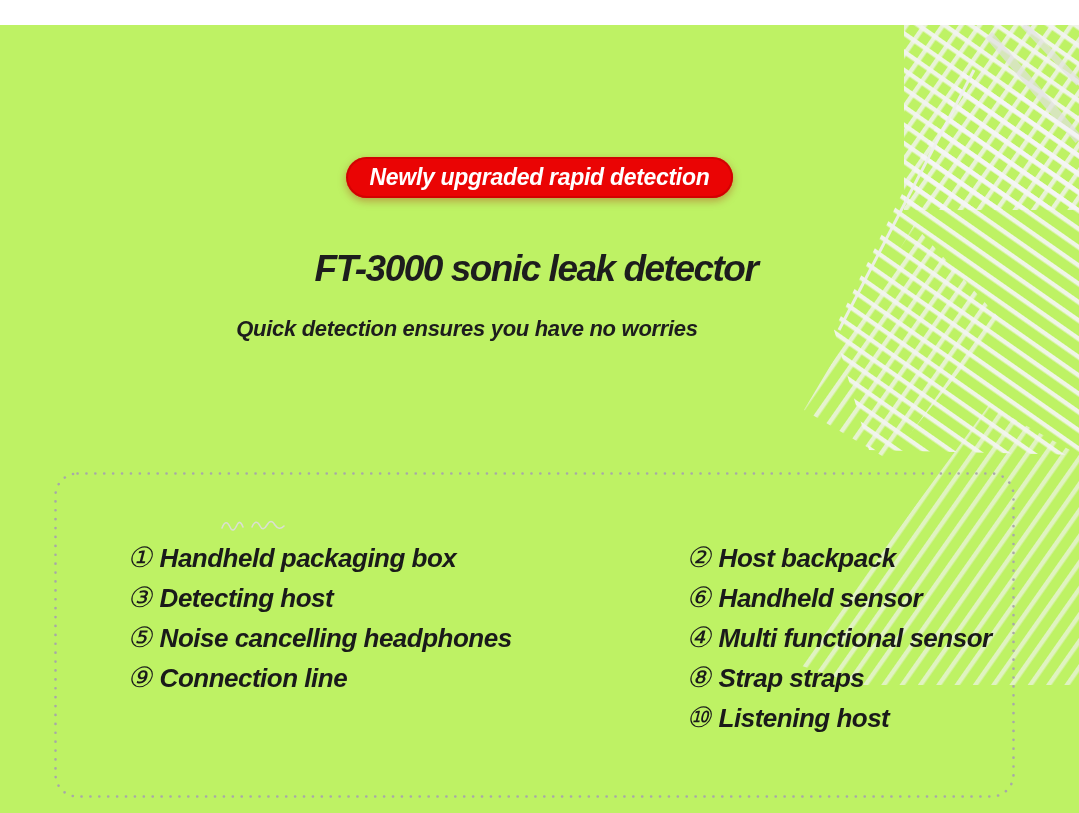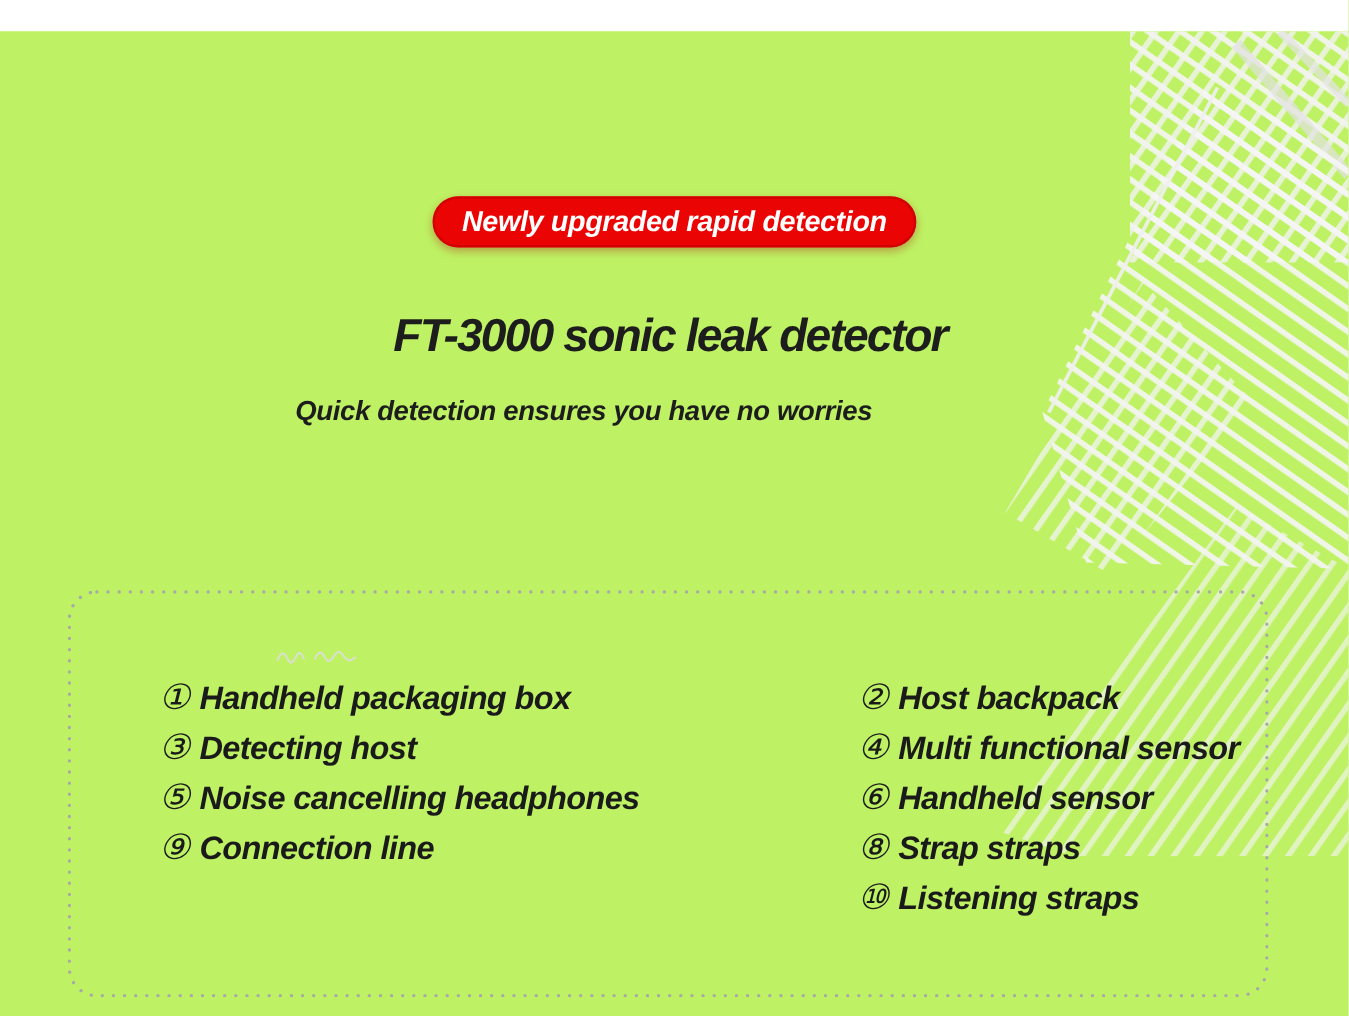--- a/index.html
+++ b/index.html
@@ -136,26 +136,26 @@
     <div class="part">
       <span class="num">⑨</span><span class="lbl">Connection line</span>
     </div>
   </div>
 
   <div class="col col-right">
     <div class="part">
       <span class="num">②</span><span class="lbl">Host backpack</span>
     </div>
     <div class="part">
-      <span class="num">④</span><span class="lbl">Multi functional sensor</span>
+      <span class="num">⑥</span><span class="lbl">Handheld sensor</span>
     </div>
     <div class="part">
-      <span class="num">⑥</span><span class="lbl">Handheld sensor</span>
+      <span class="num">④</span><span class="lbl">Multi functional sensor</span>
     </div>
     <div class="part">
       <span class="num">⑧</span><span class="lbl">Strap straps</span>
     </div>
     <div class="part">
-      <span class="num">⑩</span><span class="lbl">Listening straps</span>
+      <span class="num">⑩</span><span class="lbl">Listening host</span>
     </div>
   </div>
 
 </div>
 
 </body></html>

